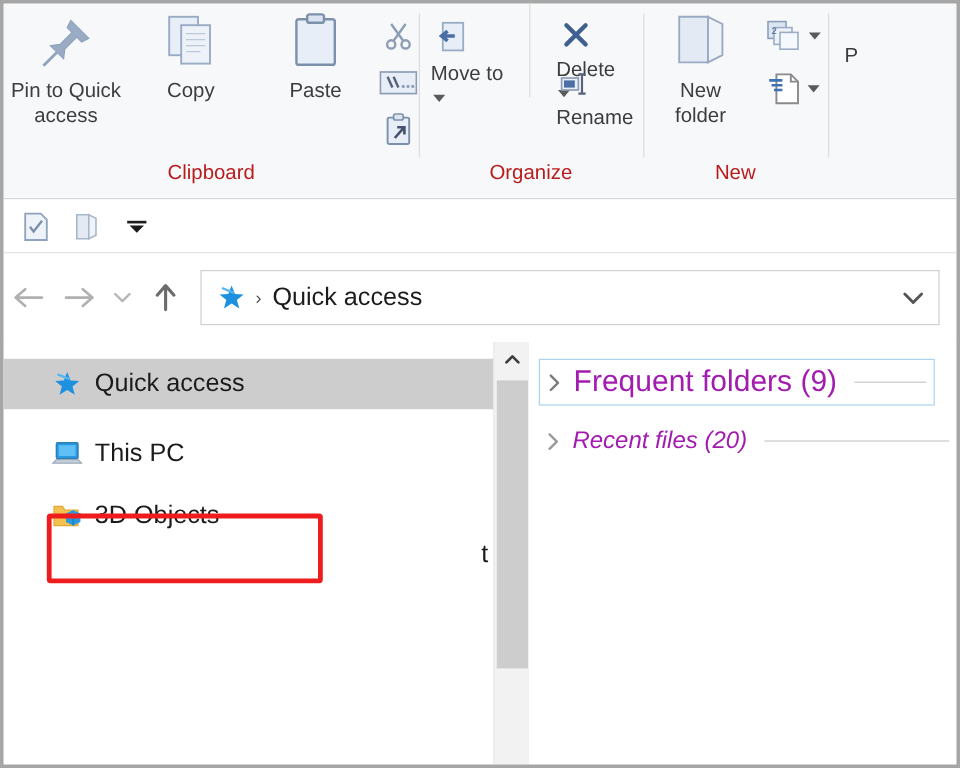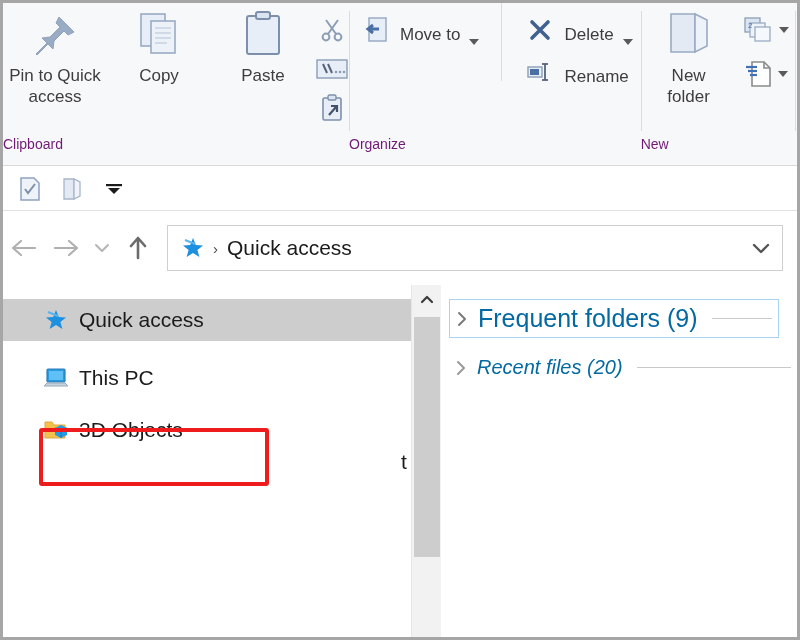--- a/index.html
+++ b/index.html
@@ -25,43 +25,43 @@
     display: flex;
     align-items: stretch;
   }
   .rgroup { position: relative; display: flex; flex-direction: column; }
   .rgroup + .rgroup::before {
     content: ""; position: absolute; left: 0; top: 8px; bottom: 34px;
     width: 1px; background: #dcdcdc;
   }
   .rgroup-body { flex: 1; display: flex; align-items: flex-start; }
   .rgroup-label {
-    height: 36px; line-height: 30px; 
-    font-size: 14px; color: #701a75;
+    height: 36px; line-height: 30px; text-align: center;
+    font-size: 17px; color: #b91c1c;
   }
 
   
   .bigbtn {
     width: 104px; 
     display: flex; flex-direction: column; align-items: center;
     text-align: center;
   }
   .bigbtn .glyph { height: 62px; display: flex; align-items: center; justify-content: center; }
   .bigbtn .cap { font-size: 17px; color: #3d3d3d; line-height: 1.25; }
 
   
   .icocol {
     padding-top: 12px; display: flex; flex-direction: column;
     align-items: center; gap: 9px;
   }
   .icocell { width: 34px; height: 30px; display: flex; align-items: center; justify-content: center; }
 
   
   .smallcol { padding: 14px 4px 0 6px; display: flex; flex-direction: column; gap: 14px; }
-  .smallrow { display: flex; align-items: flex-end; gap: 7px; height: 28px; padding: 0 4px; }
+  .smallrow { display: flex; align-items: flex-start; gap: 7px; height: 28px; padding: 0 4px; flex-direction: column; }
   .smallrow .cap { font-size: 17px; color: #3d3d3d; white-space: nowrap; }
   .caret { width: 0; height: 0; border-left: 5px solid transparent; border-right: 5px solid transparent;
            border-top: 6px solid #5a5a5a; margin-left: 2px; }
 
   
   .qat {
     position: absolute; left: 0; top: 164px; right: 0; height: 44px;
     background: #ffffff; border-bottom: 1px solid #e3e3e3;
     display: flex; align-items: center; gap: 14px; padding-left: 13px;
   }
@@ -121,21 +121,21 @@
   .edge-letter { position: absolute; font-size: 21px; color: #1b1b1b; }
 
   
   .cgroup { display: flex; align-items: center; gap: 8px; }
   .cgroup.focus {
     border: 1px solid #a8d4f2; padding: 4px 6px 4px 4px; margin-left: -4px;
     width: 330px;
   }
   .cgroup.plain { padding: 6px 6px 6px 4px; margin-left: -4px; font-style: italic; }
   .chev-right { width: 16px; display: flex; align-items: center; justify-content: center; }
-  .cgroup .ctext { color: #0369a1; white-space: nowrap; }
+  .cgroup .ctext { color: #a21caf; white-space: nowrap; }
   .cgroup.focus .ctext { font-size: 25px; }
   .cgroup.plain .ctext { font-size: 20px; }
   .crule { flex: 1; height: 1px; background: #c9c9c9; margin-left: 6px; }
 </style>
 </head>
 <body>
 
 <div id="app">
 
   <div class="ribbon">

